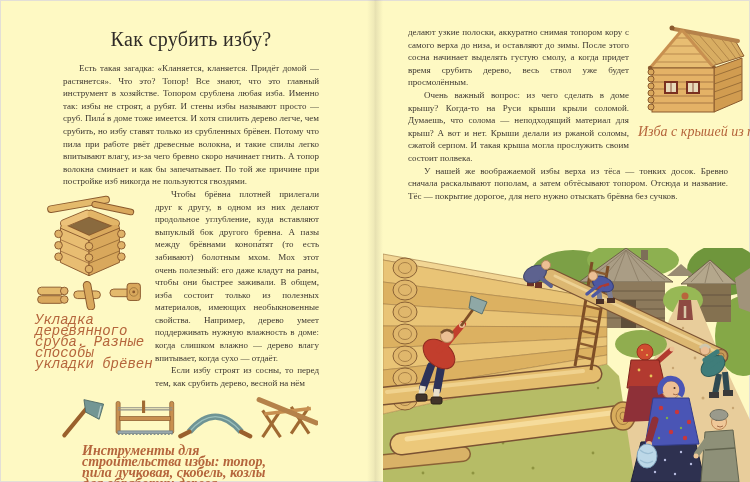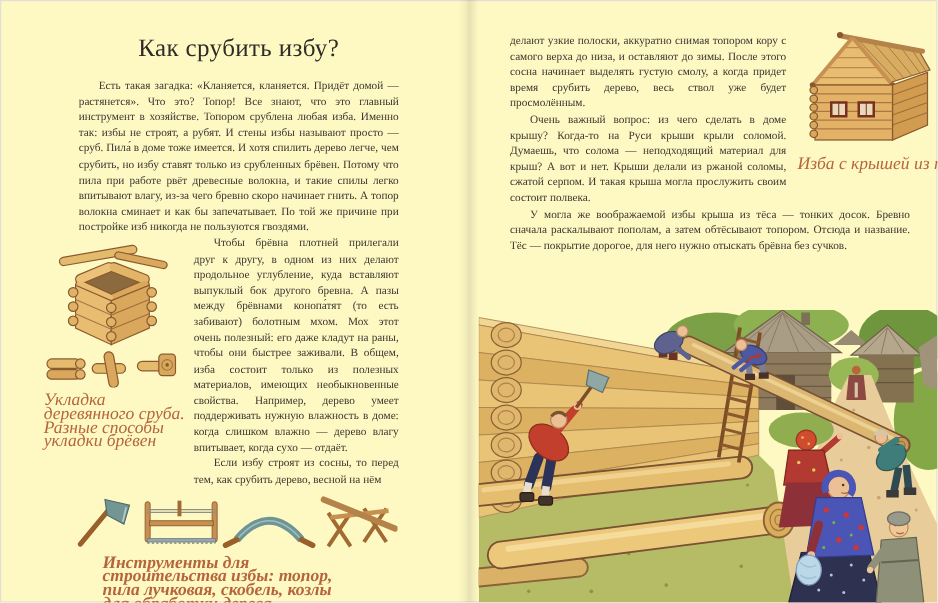--- a/index.html
+++ b/index.html
@@ -11,21 +11,21 @@
   .page{position:absolute;top:0;width:375px;height:482px;}
   .page-left{left:0;}
   .page-right{left:375px;}
 
   .pl-content{position:absolute;left:63px;top:28px;width:256px;}
   .title{margin:0 0 11px 0;font-size:20px;font-weight:400;color:#2f2b27;text-align:center;letter-spacing:.3px;}
   .body-p{margin:0;font-size:9px;line-height:12.6px;text-align:justify;color:#3d3731;text-indent:16px;}
   .body-p.noindent{text-indent:0;}
   .fig-caption{font-style:italic;color:#b5653c;font-size:14px;line-height:11px;}
 
-  .crib-fig{float:left;width:112px;margin:4px 10px 45px -30px;}
+  .crib-fig{float:left;width:112px;margin:4px 10px 45px -30px;font-family:Liberation Mono, monospace;}
   .crib-fig .fig-caption{margin:5px 0 0 2px;width:122px;}
 
   .tools-wrap{position:absolute;left:50px;top:396px;width:280px;font-weight:bold;}
   .tools-wrap svg{display:block;}
   .tools-wrap .fig-caption{margin:6px 0 0 32px;width:195px;}
 
   .pr-content{position:absolute;left:33px;top:26px;width:320px;}
   .house-fig{float:right;width:112px;margin:-4px -22px 4px 9px;text-align:center;}
   .house-fig .fig-caption{margin-top:4px;white-space:nowrap;}
 
@@ -201,21 +201,21 @@
           <rect x="27" y="60" width="12" height="11" fill="#e8d9b8" stroke="#7a3020" stroke-width="2"></rect>
           <line x1="33" y1="60" x2="33" y2="71" stroke="#7a3020" stroke-width=".8"></line>
           <rect x="49" y="60" width="12" height="11" fill="#e8d9b8" stroke="#7a3020" stroke-width="2"></rect>
           <line x1="55" y1="60" x2="55" y2="71" stroke="#7a3020" stroke-width=".8"></line>
         </svg>
         <div class="fig-caption">Изба с крышей из тёса</div>
       </div>
 
       <p class="body-p noindent">делают узкие полоски, аккуратно снимая топором кору с самого верха до низа, и оставляют до зимы. После этого сосна начинает выделять густую смолу, а когда придет время срубить дерево, весь ствол уже будет просмолённым.</p>
       <p class="body-p">Очень важный вопрос: из чего сделать в доме крышу? Когда-то на Руси крыши крыли соломой. Думаешь, что солома — неподходящий материал для крыш? А вот и нет. Крыши делали из ржаной соломы, сжатой серпом. И такая крыша могла прослужить своим состоит полвека.</p>
-      <p class="body-p">У могла же воображаемой избы крыша из тёса — тонких досок. Бревно сначала раскалывают пополам, а затем обтёсывают топором. Отсюда и название. Тёс — покрытие дорогое, для него нужно отыскать брёвна без сучков.</p>
+      <p class="body-p">У нашей же воображаемой избы верха из тёса — тонких досок. Бревно сначала раскалывают пополам, а затем обтёсывают топором. Отсюда и название. Тёс — покрытие дорогое, для него нужно отыскать брёвна без сучков.</p>
     </div>
 
     <div class="scene">
       <svg width="367" height="234" viewBox="0 0 367 234">
 
         <ellipse cx="190" cy="26" rx="42" ry="24" fill="#7ca046"></ellipse>
         <ellipse cx="250" cy="12" rx="46" ry="18" fill="#8db050"></ellipse>
         <ellipse cx="340" cy="22" rx="36" ry="26" fill="#6f963c"></ellipse>
         <ellipse cx="360" cy="88" rx="28" ry="40" fill="#85a847"></ellipse>
 

